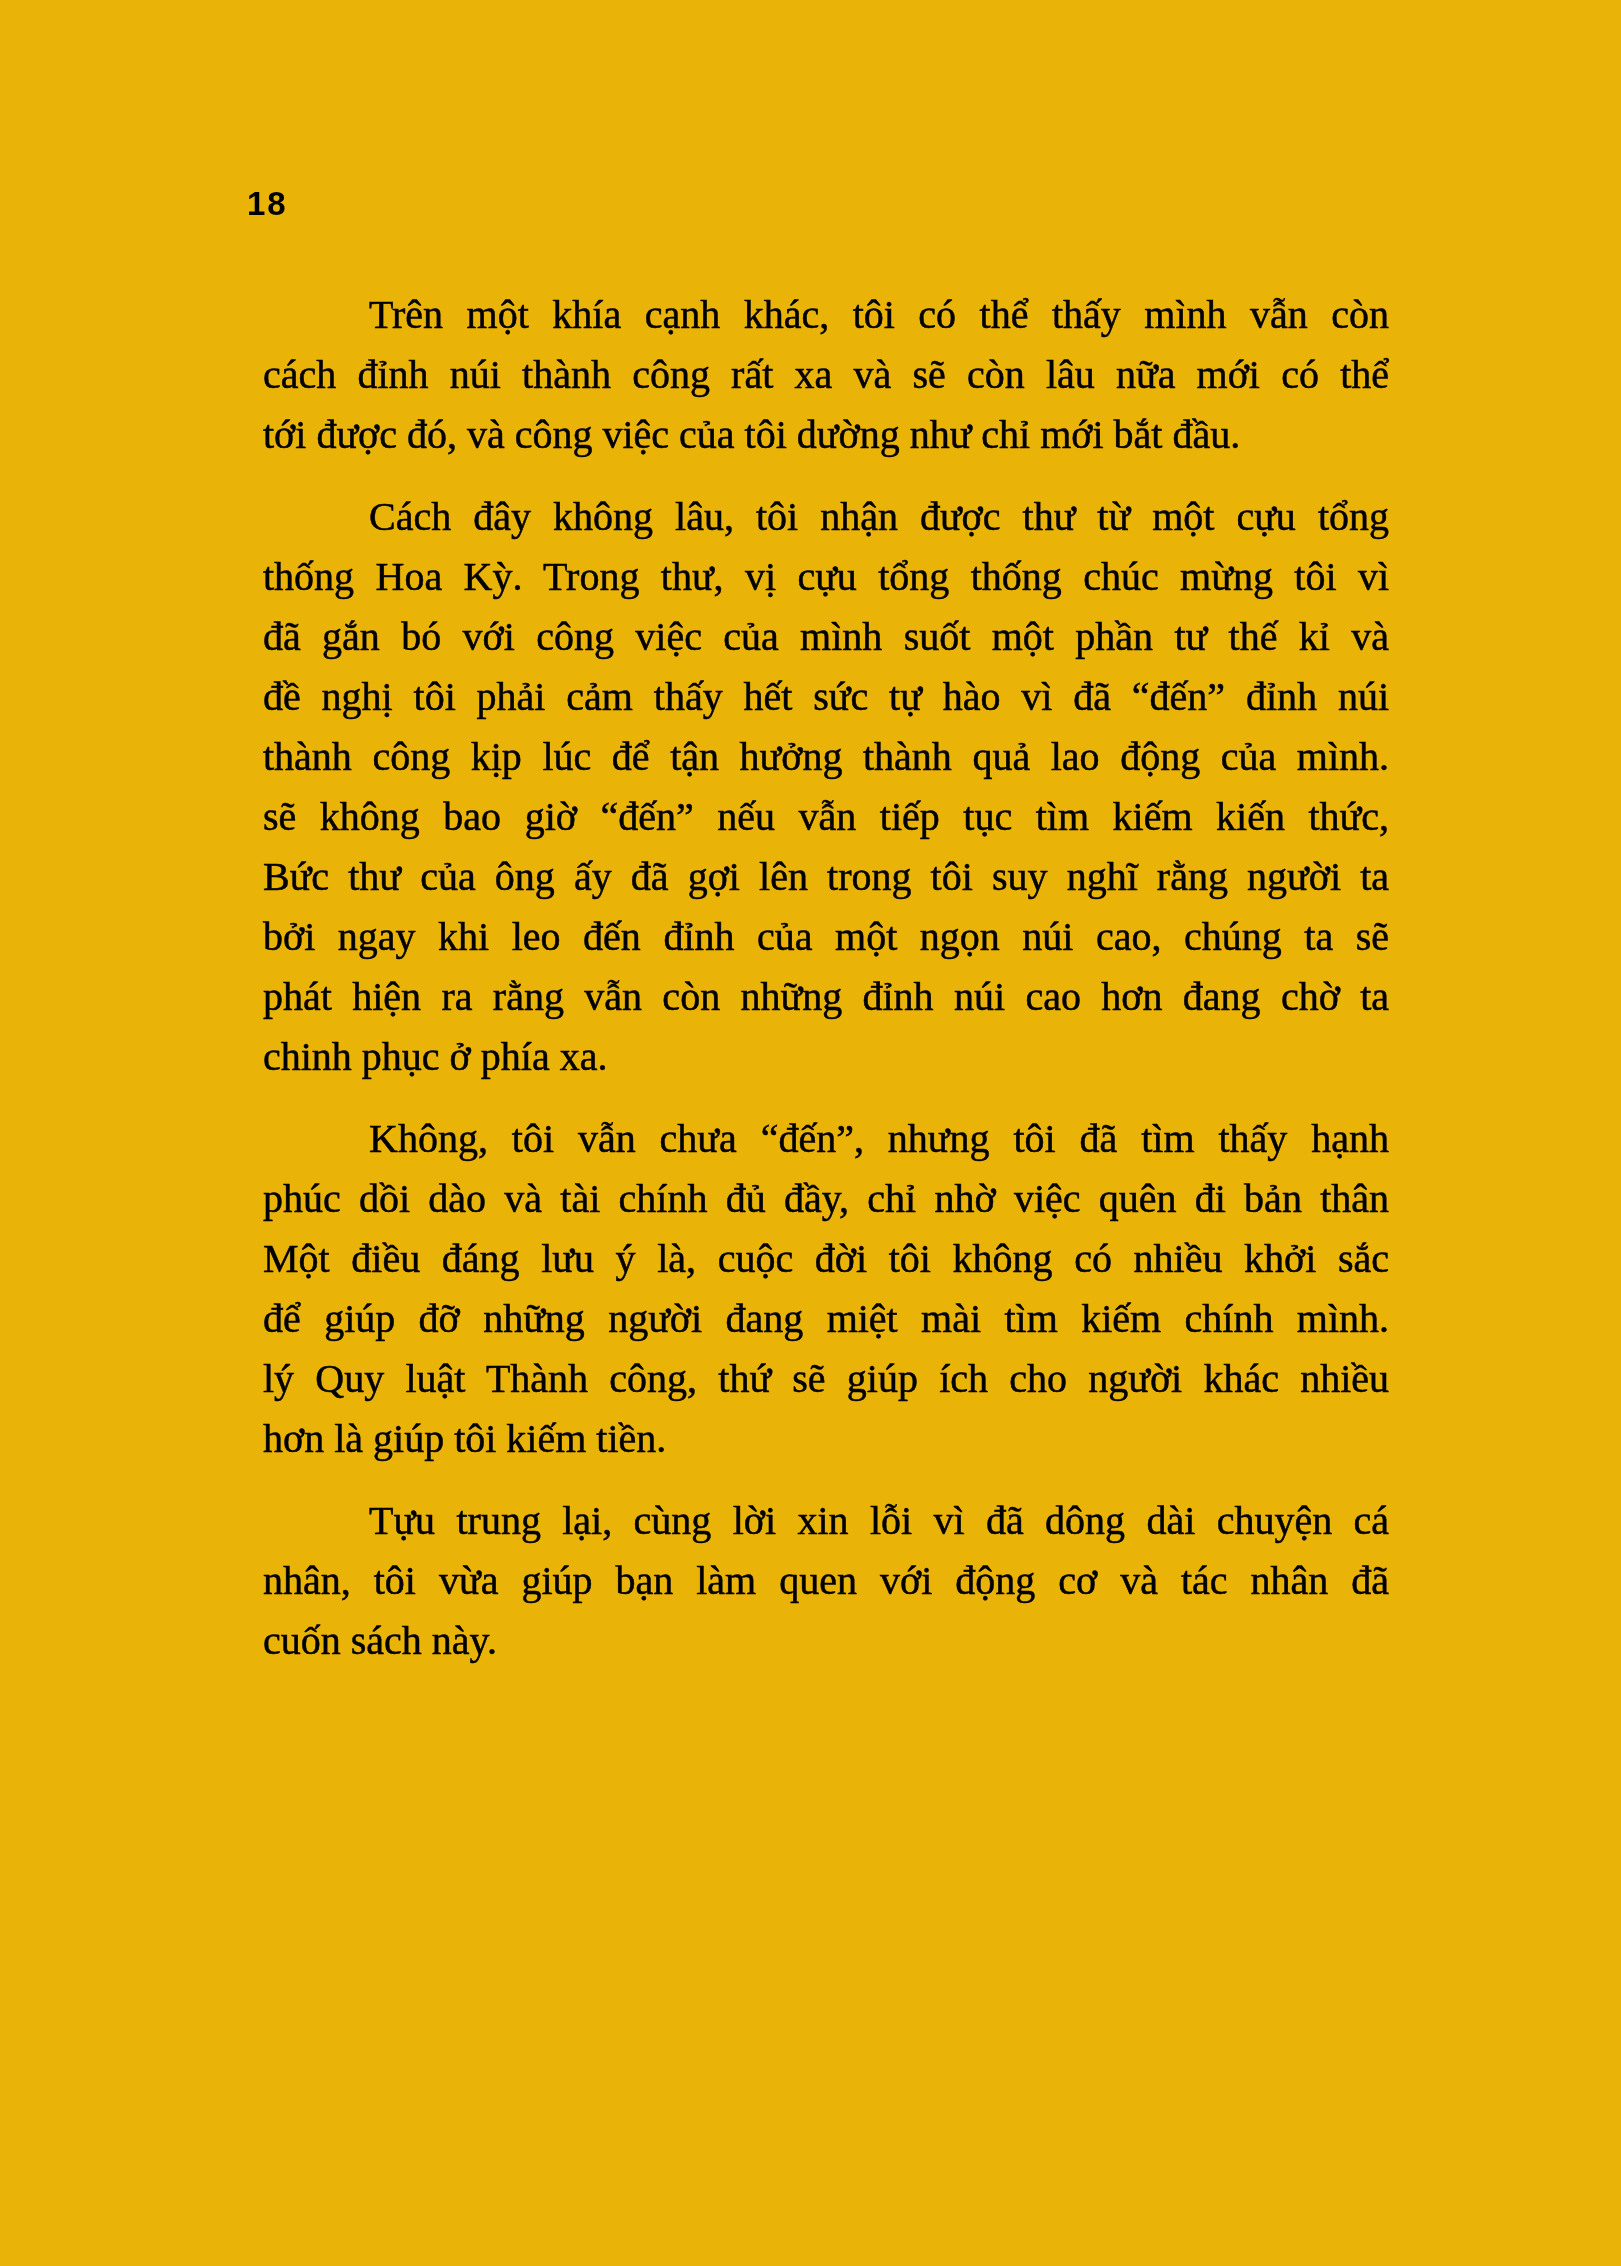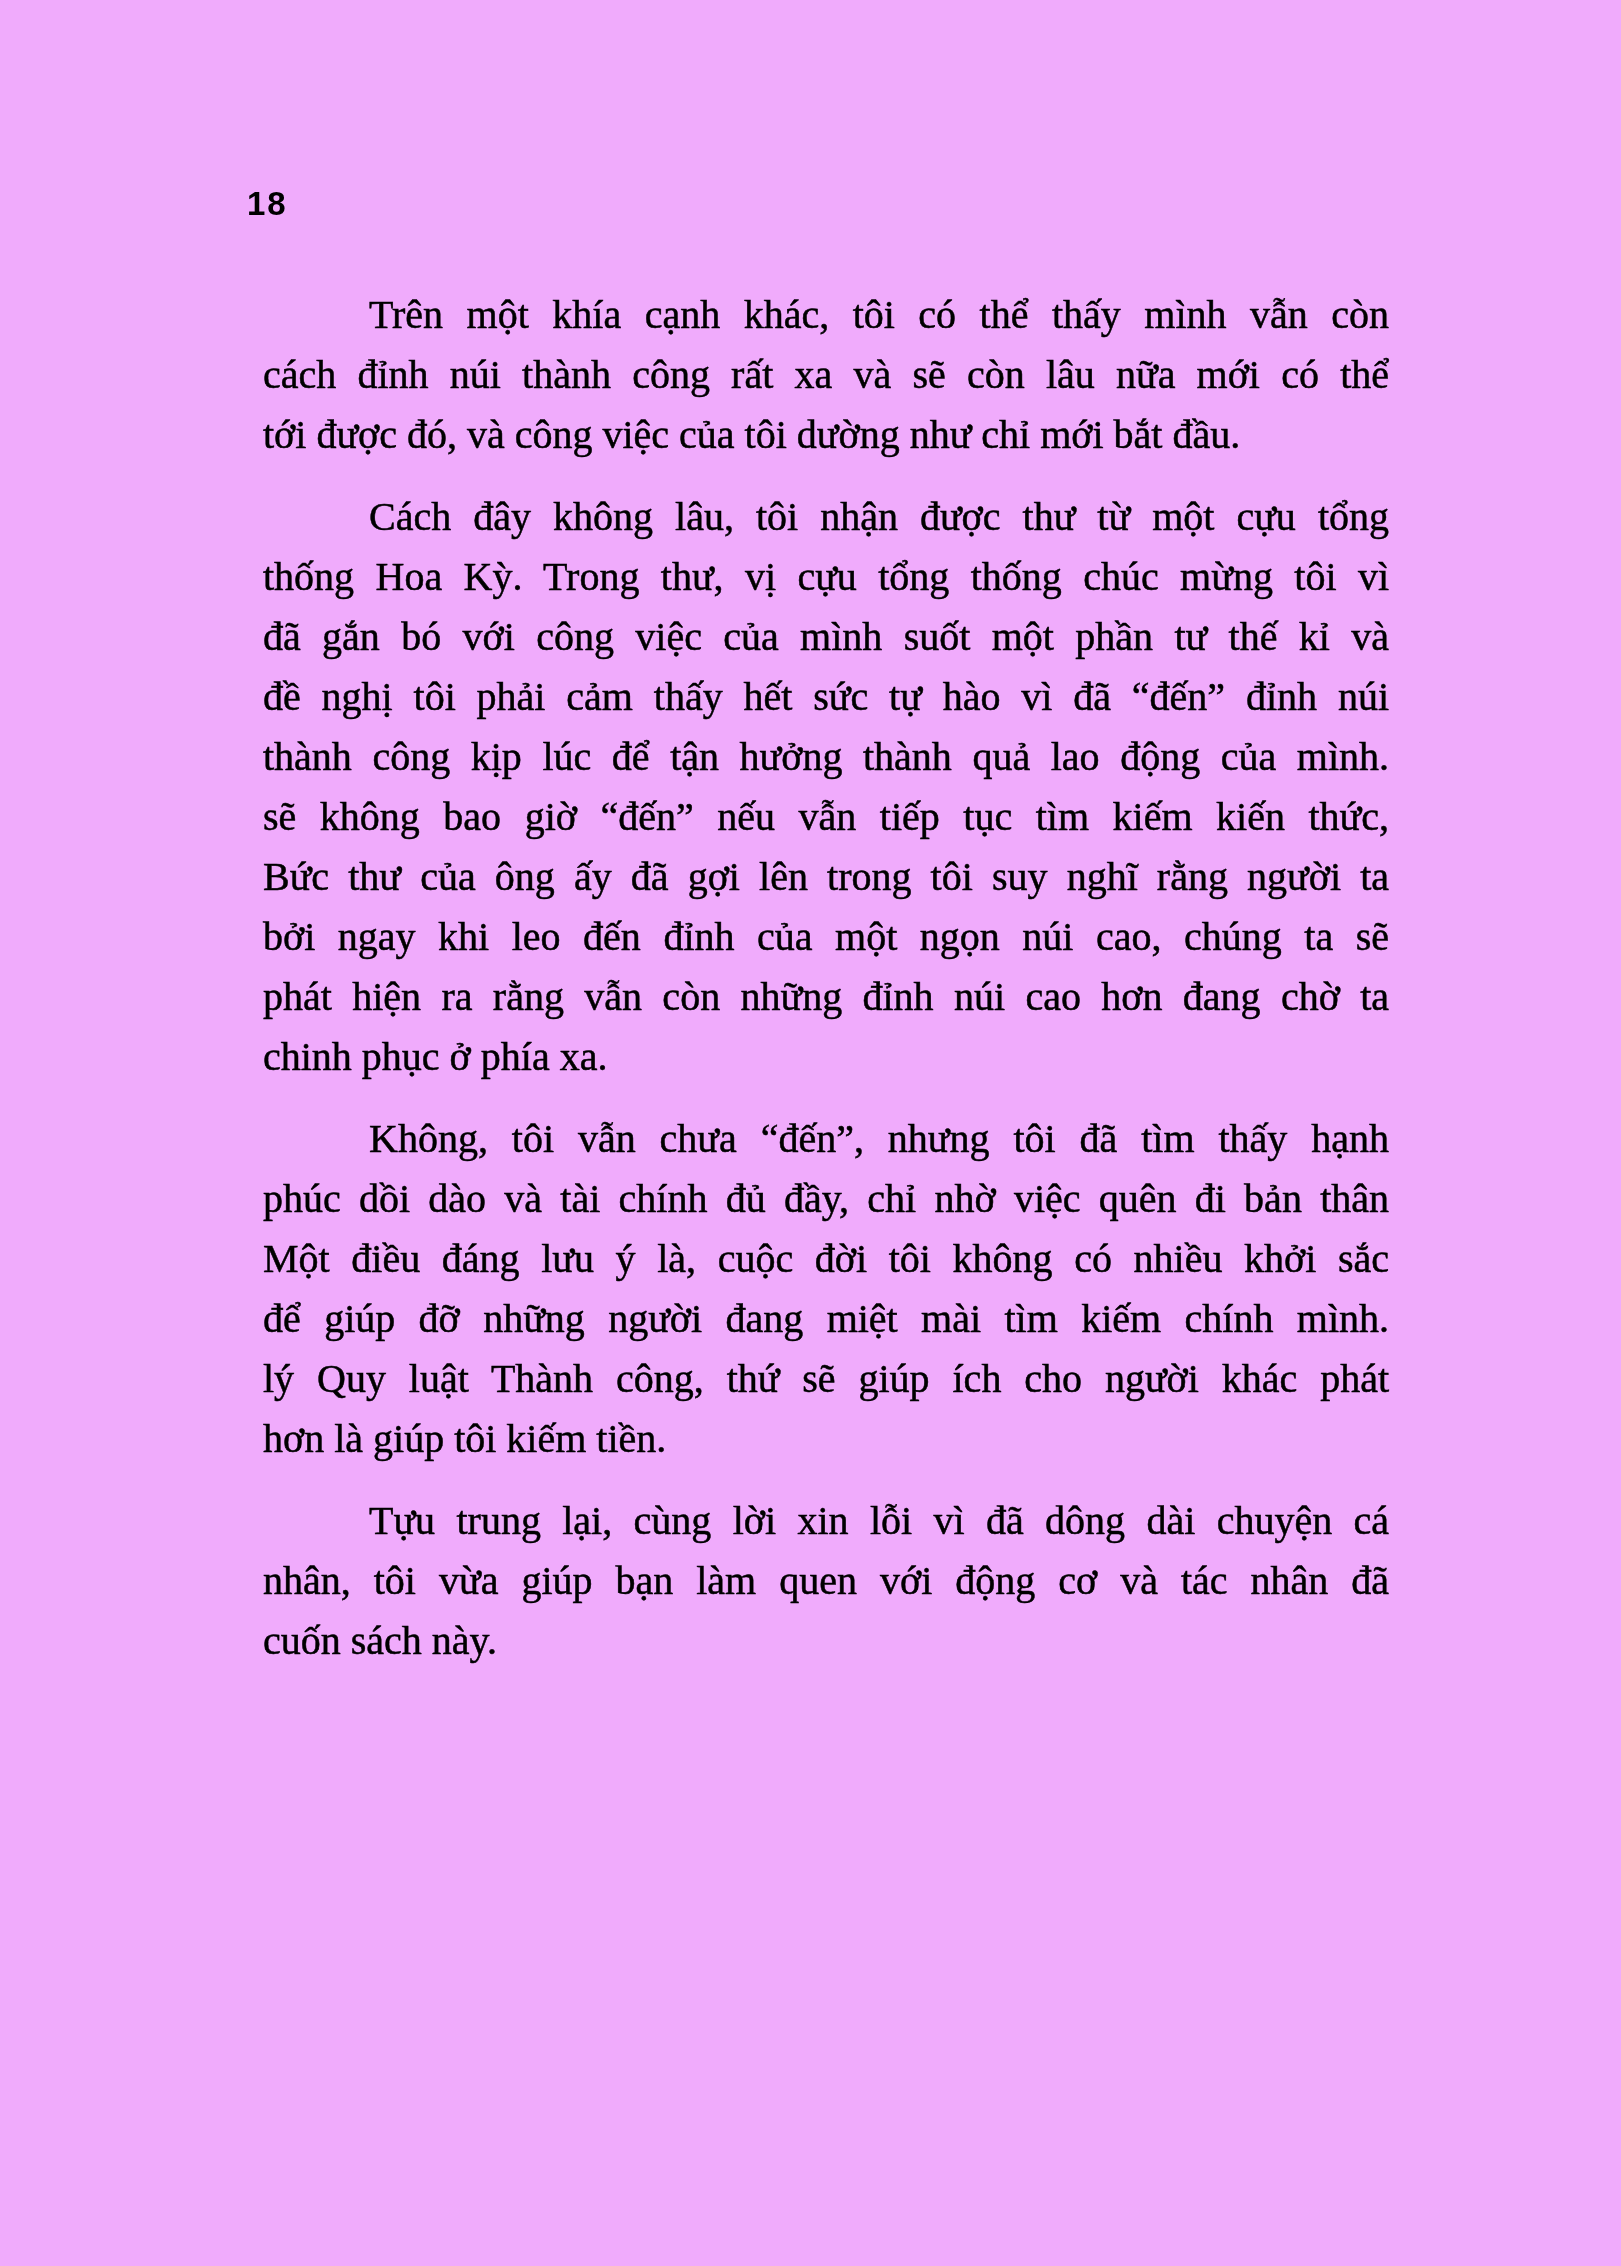--- a/index.html
+++ b/index.html
@@ -1,20 +1,20 @@
 <!DOCTYPE html>
 <html style="font-size:14.5px"><head>
 <meta charset="utf-8">
 <style>
   html, body { margin: 0; padding: 0; background: #e8e8e8; }
   .page {
     position: relative;
     width: 1622px;
     height: 2267px;
-    background: #f0abfc;
+    background: #eab308;
     margin: 0 auto;
     overflow: hidden;
   }
   .page-number {
     position: absolute;
     left: 247px;
     top: 185px;
     font-family: "Liberation Sans", "DejaVu Sans", sans-serif;
     font-size: 33px;
     font-weight: 700;
@@ -68,21 +68,21 @@
       <div class="line">bởi ngay khi leo đến đỉnh của một ngọn núi cao, chúng ta sẽ</div>
       <div class="line">phát hiện ra rằng vẫn còn những đỉnh núi cao hơn đang chờ ta</div>
       <div class="line last">chinh phục ở phía xa.</div>
     </div>
 
     <div class="para">
       <div class="line indent">Không, tôi vẫn chưa “đến”, nhưng tôi đã tìm thấy hạnh</div>
       <div class="line">phúc dồi dào và tài chính đủ đầy, chỉ nhờ việc quên đi bản thân</div>
       <div class="line">Một điều đáng lưu ý là, cuộc đời tôi không có nhiều khởi sắc</div>
       <div class="line">để giúp đỡ những người đang miệt mài tìm kiếm chính mình.</div>
-      <div class="line">lý Quy luật Thành công, thứ sẽ giúp ích cho người khác phát</div>
+      <div class="line">lý Quy luật Thành công, thứ sẽ giúp ích cho người khác nhiều</div>
       <div class="line last">hơn là giúp tôi kiếm tiền.</div>
     </div>
 
     <div class="para">
       <div class="line indent">Tựu trung lại, cùng lời xin lỗi vì đã dông dài chuyện cá</div>
       <div class="line">nhân, tôi vừa giúp bạn làm quen với động cơ và tác nhân đã</div>
       <div class="line last">cuốn sách này.</div>
     </div>
 
   </div>

